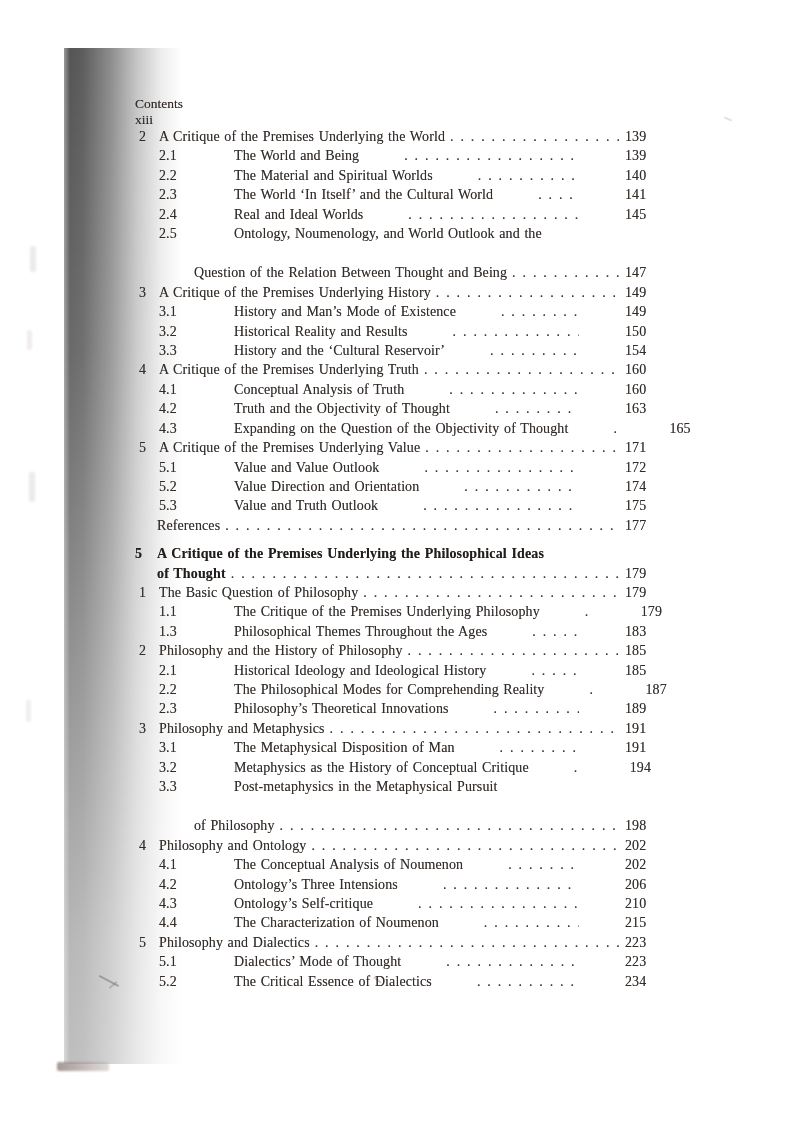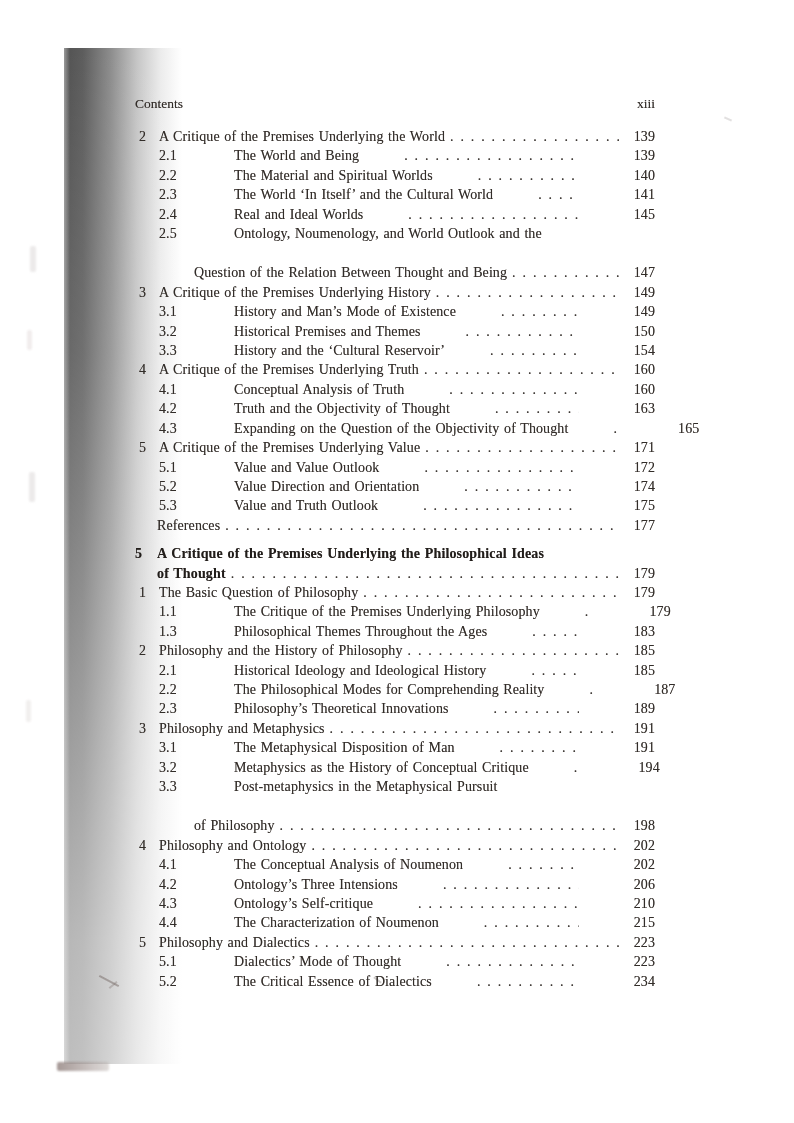--- a/index.html
+++ b/index.html
@@ -42,20 +42,21 @@
   .pencil-mark.m1{left:98px;top:980px;width:22px;height:2px;transform:rotate(28deg);}
   .pencil-mark.m1b{left:108px;top:984px;width:10px;height:1.5px;transform:rotate(-40deg);background:rgba(125,115,112,0.35);}
   .pencil-mark.m2{left:373px;top:979px;width:9px;height:2px;transform:rotate(38deg);background:rgba(130,120,118,0.4);}
   .pencil-mark.m3{left:724px;top:118px;width:8px;height:2px;transform:rotate(24deg);background:rgba(150,145,142,0.28);}
   
   .page-header{
     position:absolute;left:135px;top:96px;width:520px;
     display:flex;justify-content:space-between;align-items:baseline;
     font-size:13.5px;color:var(--ink);
     text-shadow:0 0 0.5px rgba(60,50,45,0.55);
+    flex-direction:column;
   }
   
   .toc{
     position:absolute;left:135px;top:127px;width:520px;
     font-size:14px;line-height:19.4px;
     letter-spacing:0.1px;word-spacing:1px;
     text-shadow:0 0 0.5px rgba(60,50,45,0.5);
   }
   .row{display:flex;align-items:baseline;}
   .row .num{flex:none;}
@@ -71,21 +72,21 @@
   }
   .title{white-space:nowrap;text-align:right;}
   .leader{
     flex:1 1 auto;min-width:10px;overflow:hidden;white-space:nowrap;
     margin:0 6px 0 5px;color:#3c3733;
   }
   .leader::after{
     content:". . . . . . . . . . . . . . . . . . . . . . . . . . . . . . . . . . . . . . . . . . . . . . . . . . . . . . . . . . . . . . . . . . . .";
     letter-spacing:1.2px;
   }
-  .page{flex:none;width:30px;text-align:right;}
+  .page{flex:none;width:30px;}
 </style>
 </head>
 <body>
 
 <div class="binding-strip"></div>
 <div class="page-edge-cap"></div>
 <div class="smudge s1"></div>
 <div class="smudge s2"></div>
 <div class="smudge s3"></div>
 <div class="smudge s4"></div>
@@ -146,21 +147,21 @@
       <span class="page">149</span>
     </div>
     <div class="row subsection">
       <span class="num">3.1</span>
       <span class="title">History and Man’s Mode of Existence</span>
       <span class="leader"></span>
       <span class="page">149</span>
     </div>
     <div class="row subsection">
       <span class="num">3.2</span>
-      <span class="title">Historical Premises and Themes</span>
+      <span class="title">Historical Reality and Results</span>
       <span class="leader"></span>
       <span class="page">150</span>
     </div>
     <div class="row subsection">
       <span class="num">3.3</span>
       <span class="title">History and the ‘Cultural Reservoir’</span>
       <span class="leader"></span>
       <span class="page">154</span>
     </div>
     <div class="row section">

